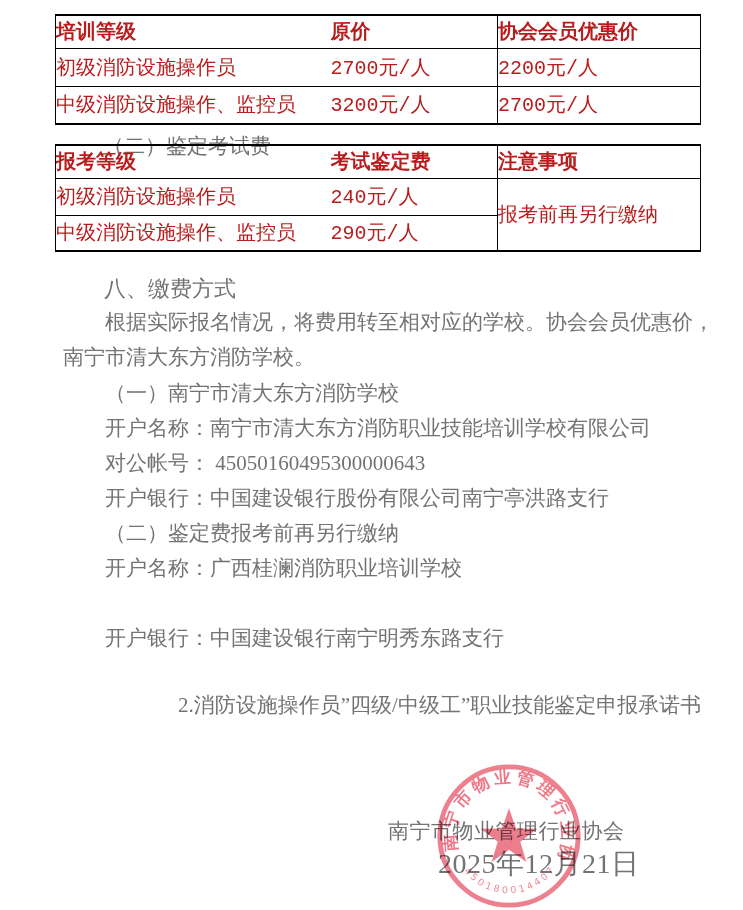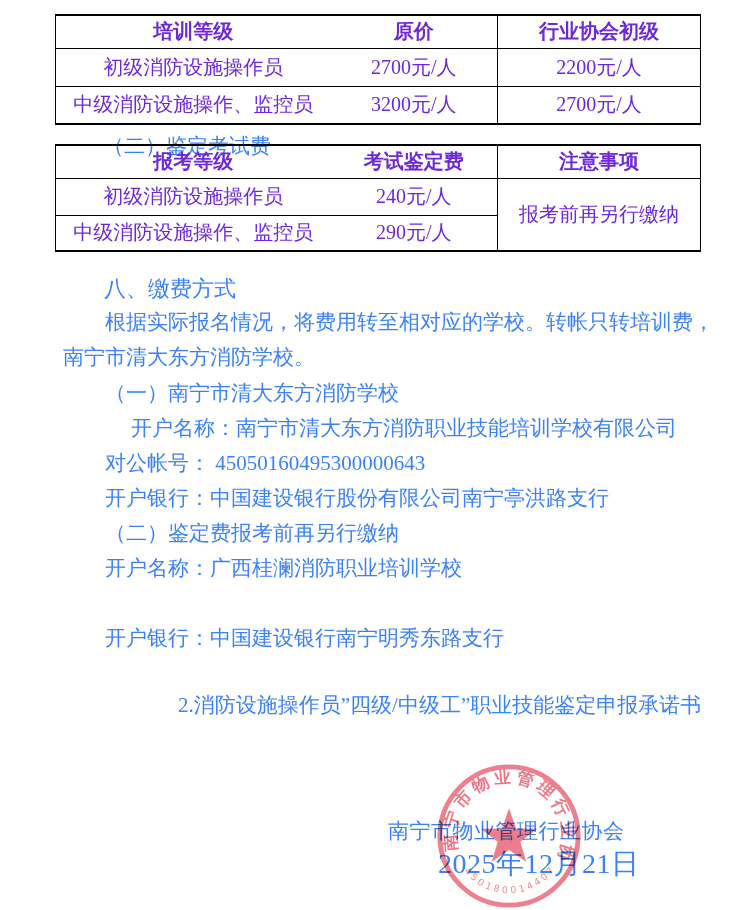--- a/index.html
+++ b/index.html
@@ -5,37 +5,37 @@
   html,body{margin:0;padding:0;background:#e9e9e9;}
   .page{
     position:relative;
     width:743px;height:910px;
     background:#ffffff;
     font-family:"Liberation Serif","DejaVu Serif",serif;
     color:#1c1c1c;
     overflow:hidden;
   }
   .abs{position:absolute;white-space:pre;}
-  .txt{font-size:21px;line-height:25px;color:#3b82f6;}
+  .txt{font-size:21px;line-height:25px;color:#737373;}
   .bold{font-weight:normal;}
 
   
   table.doc{
     border-collapse:collapse;
     table-layout:fixed;
     width:645px;
     border-top:2px solid #000;
     border-left:1.5px solid #000;
     border-right:1.5px solid #000;
     border-bottom:2.5px solid #000;
   }
   table.doc td,table.doc th{
-    text-align:center;vertical-align:middle;
-    font-size:20px;color:#6d28d9;
-    padding:0;overflow:hidden;
+    text-align:left;vertical-align:middle;
+    font-size:20px;color:#b91c1c;
+    padding:0;overflow:hidden;font-family:Liberation Mono, monospace;
   }
   table.doc th{font-weight:bold;font-size:20px;}
   .hdr-sep{border-bottom:1.8px solid #000;}
   .row-sep{border-bottom:1.2px solid #000;}
   .col3-sep{border-left:1.8px solid #000;}
 
   .stamp-svg{
     position:absolute;left:430px;top:757px;
     width:158px;height:158px;
     mix-blend-mode:multiply;
@@ -50,21 +50,21 @@
   <table class="doc" style="position:absolute;left:55px;top:14px;">
     <colgroup>
         <col style="width:275px">
         <col style="width:167px">
         <col style="width:203px">
       </colgroup>
     <tbody>
         <tr style="height:33px">
       <th class="hdr-sep">培训等级</th>
       <th class="hdr-sep">原价</th>
-      <th class="hdr-sep col3-sep">行业协会初级</th>
+      <th class="hdr-sep col3-sep">协会会员优惠价</th>
     </tr>
     <tr style="height:38px">
       <td class="row-sep">初级消防设施操作员</td>
       <td class="row-sep">2700元/人</td>
       <td class="row-sep col3-sep">2200元/人</td>
     </tr>
     <tr style="height:38px">
       <td>中级消防设施操作、监控员</td>
       <td>3200元/人</td>
       <td class="col3-sep">2700元/人</td>
@@ -93,25 +93,25 @@
     </tr>
     <tr style="height:36px">
       <td>中级消防设施操作、监控员</td>
       <td>290元/人</td>
     </tr>
   </tbody>
     </table>
 
   <div class="abs txt bold" style="left:104px;top:276px;font-size:22px;">八、缴费方式</div>
 
-  <div class="abs txt" style="left:105px;top:310px;">根据实际报名情况，将费用转至相对应的学校。转帐只转培训费，</div>
+  <div class="abs txt" style="left:105px;top:310px;">根据实际报名情况，将费用转至相对应的学校。协会会员优惠价，</div>
   <div class="abs txt" style="left:63px;top:345px;">南宁市清大东方消防学校。</div>
 
   <div class="abs txt" style="left:105px;top:381px;">（一）南宁市清大东方消防学校</div>
-  <div class="abs txt" style="left:105px;top:416px;margin-left:26px;">开户名称：南宁市清大东方消防职业技能培训学校有限公司</div>
+  <div class="abs txt" style="left:105px;top:416px;">开户名称：南宁市清大东方消防职业技能培训学校有限公司</div>
   <div class="abs txt" style="left:105px;top:451px;">对公帐号： 45050160495300000643</div>
   <div class="abs txt" style="left:105px;top:486px;">开户银行：中国建设银行股份有限公司南宁亭洪路支行</div>
 
   <div class="abs txt" style="left:105px;top:521px;">（二）鉴定费报考前再另行缴纳</div>
   <div class="abs txt" style="left:105px;top:556px;">开户名称：广西桂澜消防职业培训学校</div>
   <div class="abs txt" style="left:105px;top:626px;">开户银行：中国建设银行南宁明秀东路支行</div>
 
   <div class="abs txt" style="left:178px;top:693px;">2.消防设施操作员”四级/中级工”职业技能鉴定申报承诺书</div>
 
   <div class="abs txt" style="left:388px;top:819px;font-size:21px;letter-spacing:0.5px;">南宁市物业管理行业协会</div>

